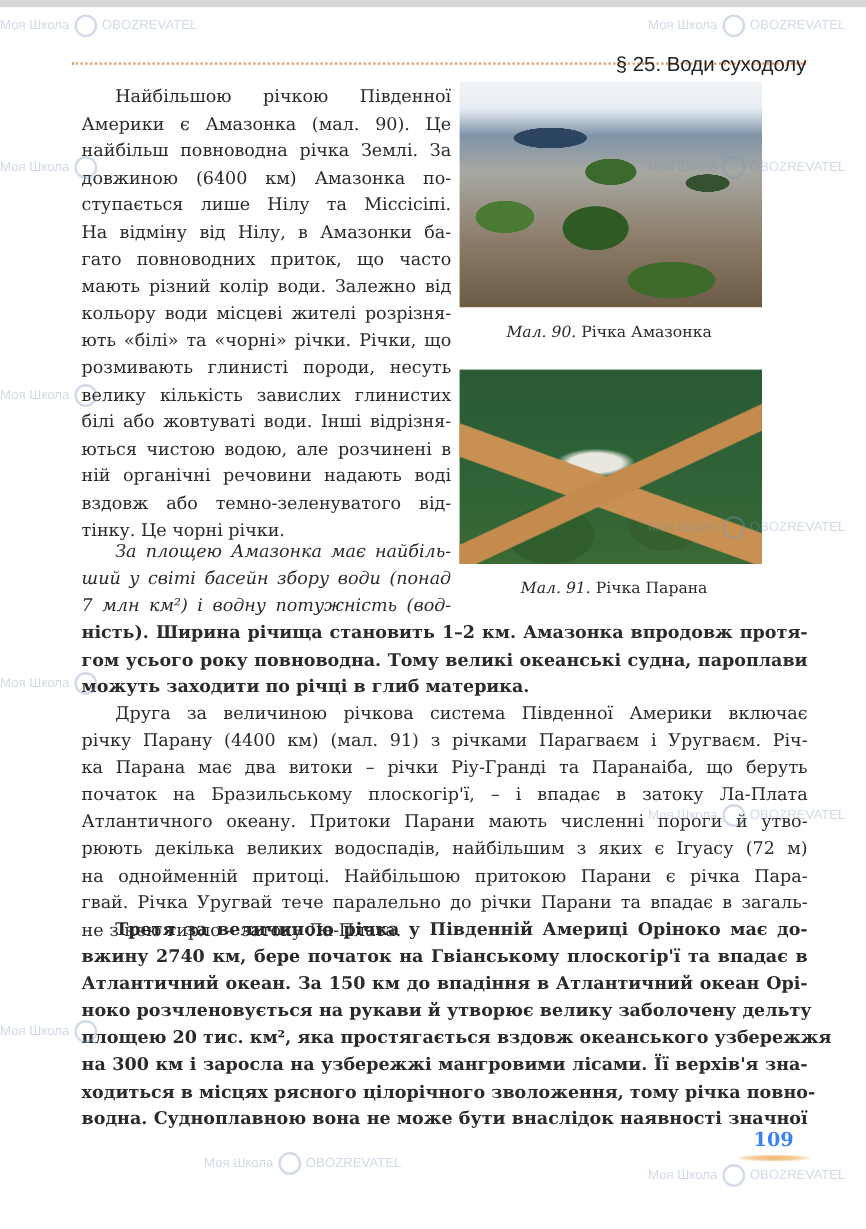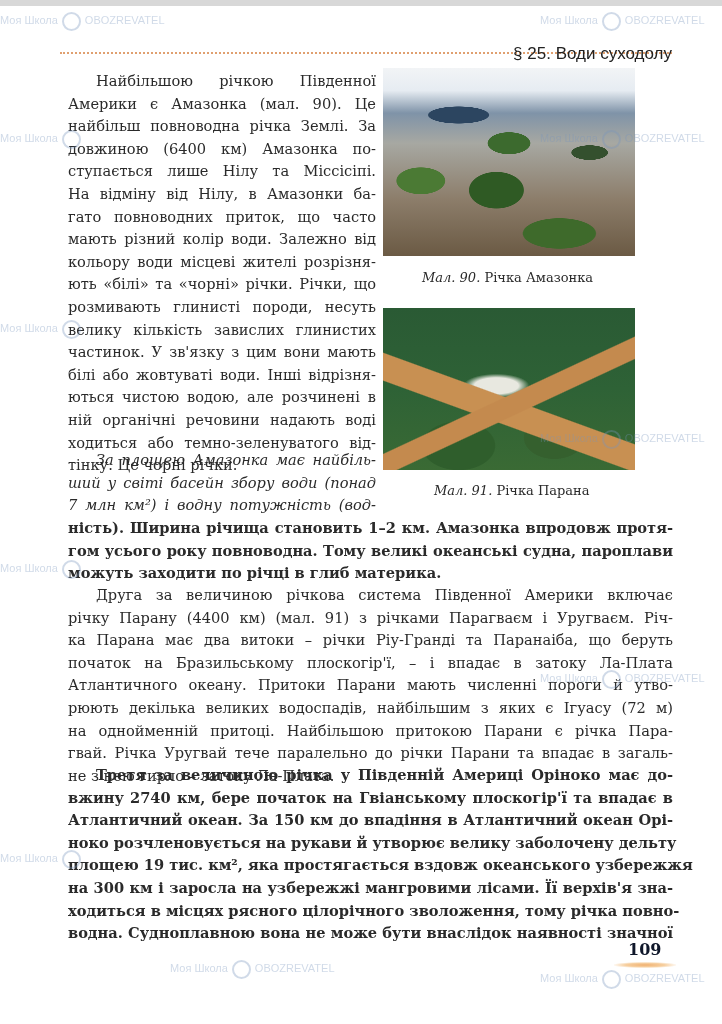--- a/index.html
+++ b/index.html
@@ -47,21 +47,21 @@
       radial-gradient(ellipse 50px 35px at 68% 80%, #35602e 60%, transparent 62%),
       linear-gradient(to bottom, #2a5a34 0%, #2e6236 50%, #3a6a34 100%);
   }
   .caption {
     position:absolute; font-size:13px; color:#2a2a2a;
   }
   .caption i { font-style:italic; }
   .cap1 { left:422px; top:270px; }
   .cap2 { left:434px; top:483px; }
   .page-num {
-    position:absolute; left:628px; top:940px; font-size:16px; font-weight:bold; color:#0f172a;
+    position:absolute; left:628px; top:940px; font-size:16px; font-weight:bold; color:#3b82f6;
   }
   .page-orn {
     position:absolute; left:614px; top:962px; width:62px; height:6px;
     background:radial-gradient(ellipse at center, #f0b070 0%, #f6cfa0 45%, transparent 75%);
   }
   .wm {
     position:absolute; font-family:"Liberation Sans", sans-serif; font-size:11px;
     color:rgba(120,150,190,0.35); white-space:nowrap; pointer-events:none;text-align:right;
   }
   .wm .circ {
@@ -84,25 +84,24 @@
   <span class="line">найбільш повноводна річка Землі. За</span>
   <span class="line">довжиною (6400 км) Амазонка по-</span>
   <span class="line">ступається лише Нілу та Міссісіпі.</span>
   <span class="line">На відміну від Нілу, в Амазонки ба-</span>
   <span class="line">гато повноводних приток, що часто</span>
   <span class="line">мають різний колір води. Залежно від</span>
   <span class="line">кольору води місцеві жителі розрізня-</span>
   <span class="line">ють «білі» та «чорні» річки. Річки, що</span>
   <span class="line">розмивають глинисті породи, несуть</span>
   <span class="line">велику кількість завислих глинистих</span>
-  <span class="line">частинок. У зв'язку з цим вони мають</span>
   <span class="line">білі або жовтуваті води. Інші відрізня-</span>
   <span class="line">ються чистою водою, але розчинені в</span>
   <span class="line">ній органічні речовини надають воді</span>
-  <span class="line">ходиться або темно-зеленуватого від-</span>
+  <span class="line">вздовж або темно-зеленуватого від-</span>
   <span class="line" style="text-align-last:left;">тінку. Це чорні річки.</span>
 </div>
 
 <div class="para col" style="top:443px;font-style:italic;">
   <span class="line" style="padding-left:28px;">За площею Амазонка має найбіль-</span>
   <span class="line">ший у світі басейн збору води (понад</span>
   <span class="line">7 млн км²) і водну потужність (вод-</span>
 </div>
 <div class="para full" style="top:511px;font-weight:bold;">
   <span class="line">ність). Ширина річища становить 1–2 км. Амазонка впродовж протя-</span>
@@ -120,21 +119,21 @@
   <span class="line">на однойменній притоці. Найбільшою притокою Парани є річка Пара-</span>
   <span class="line">гвай. Річка Уругвай тече паралельно до річки Парани та впадає в загаль-</span>
   <span class="line" style="text-align-last:left;">не з нею гирло – затоку Ла-Плата.</span>
 </div>
 
 <div class="para full" style="top:758px;font-weight:bold;">
   <span class="line" style="padding-left:28px;">Третя за величиною річка у Південній Америці Оріноко має до-</span>
   <span class="line">вжину 2740 км, бере початок на Гвіанському плоскогір'ї та впадає в</span>
   <span class="line">Атлантичний океан. За 150 км до впадіння в Атлантичний океан Орі-</span>
   <span class="line">ноко розчленовується на рукави й утворює велику заболочену дельту</span>
-  <span class="line">площею 19 тис. км², яка простягається вздовж океанського узбережжя</span>
+  <span class="line">площею 20 тис. км², яка простягається вздовж океанського узбережжя</span>
   <span class="line">на 300 км і заросла на узбережжі мангровими лісами. Її верхів'я зна-</span>
   <span class="line">ходиться в місцях рясного цілорічного зволоження, тому річка повно-</span>
   <span class="line">водна. Судноплавною вона не може бути внаслідок наявності значної</span>
 </div>
 
 <div class="photo photo-amazon" title="Aerial view of the Amazon river"></div>
 <div class="caption cap1">
   <i>Мал. 90.</i><span> Річка Амазонка</span>
 </div>
 

